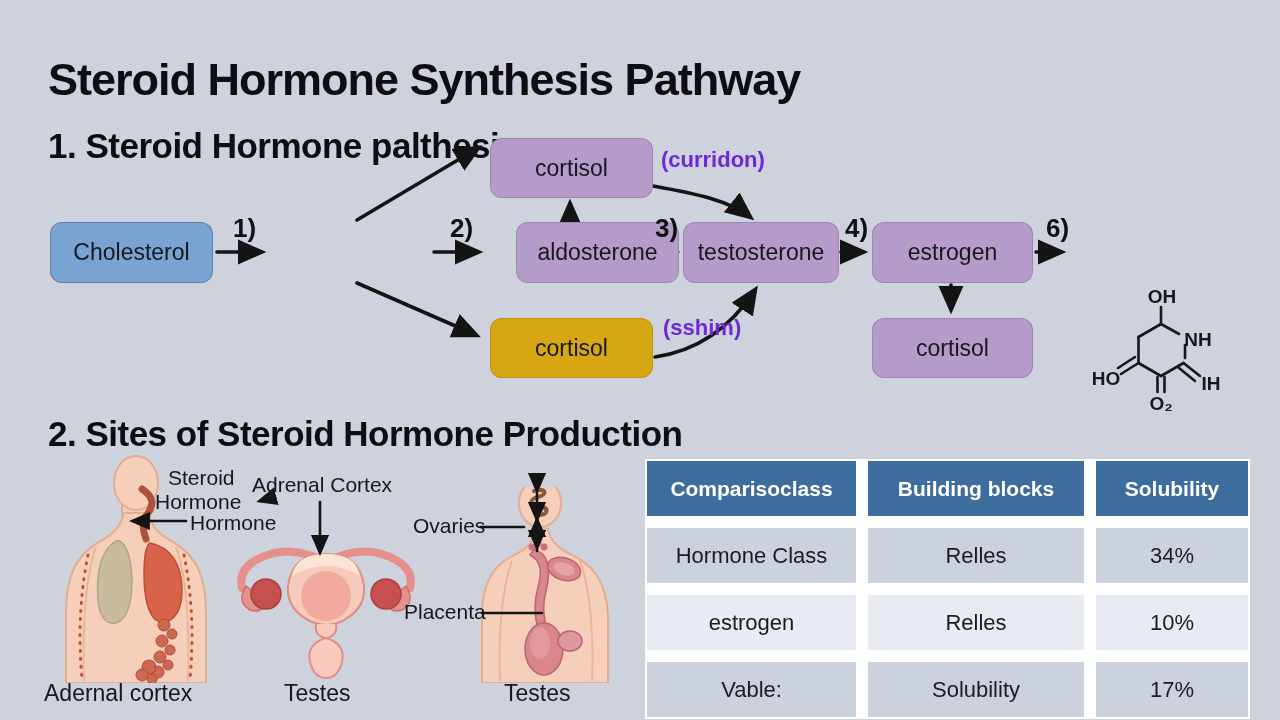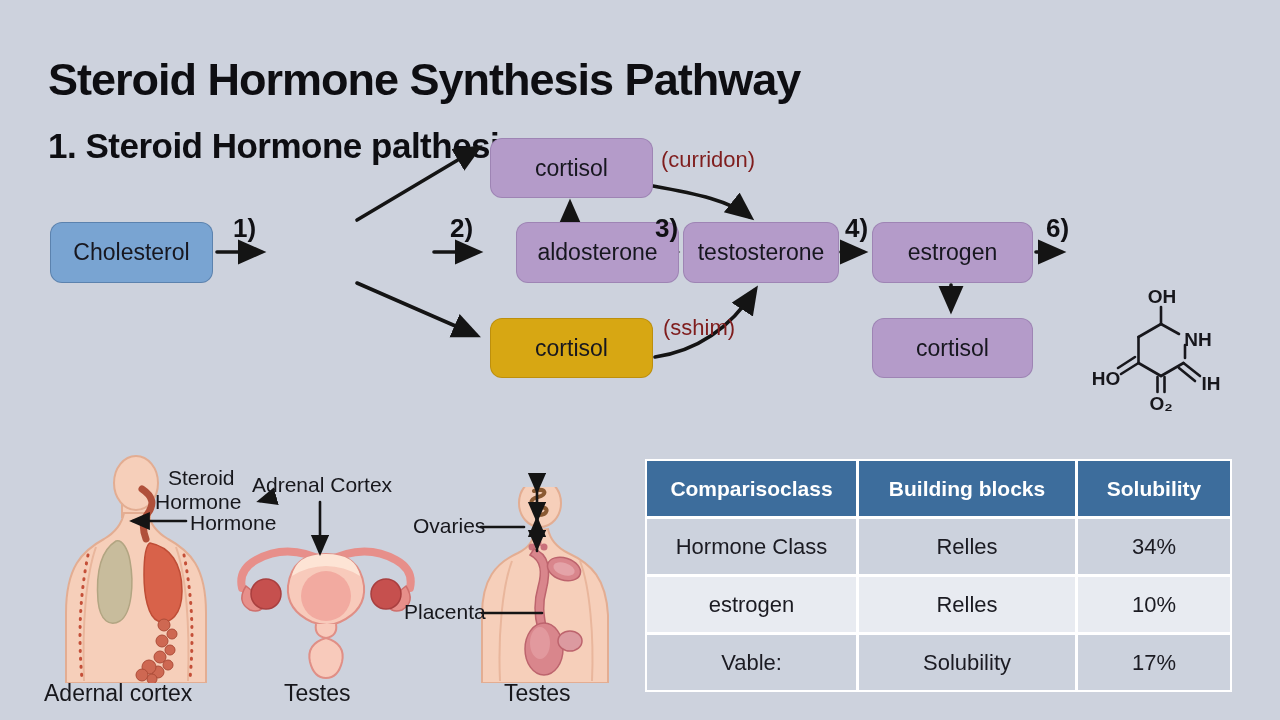--- a/index.html
+++ b/index.html
@@ -7,41 +7,42 @@
          font-family:"Liberation Sans",sans-serif;color:#121218;}
   .abs{position:absolute;}
   .title{left:48px;top:54px;font-size:45px;font-weight:700;letter-spacing:-1px;color:#0e0e12;text-align:right;}
   .h2{font-size:35px;font-weight:700;letter-spacing:-0.5px;color:#0e0e12;}
   .box{position:absolute;display:flex;align-items:center;justify-content:center;
        border-radius:12px;font-size:23px;color:#17171f;z-index:3;}
   .box.blue{background:#79a4d2;border:1px solid rgba(38,70,110,0.35);}
   .box.purple{background:#b49bc9;border:1px solid rgba(92,62,120,0.25);}
   .box.yellow{background:#d7a713;border:1px solid rgba(140,100,0,0.35);}
   .steplabel{position:absolute;font-size:26px;font-weight:700;z-index:3;color:#101014;}
-  .note{position:absolute;font-size:22px;z-index:3;color:#7f1d1d;}
+  .note{position:absolute;font-size:22px;z-index:3;color:#6d28d9;font-weight:bold;}
   .anlabel{position:absolute;font-size:21px;z-index:4;color:#17171c;}
   .caption{position:absolute;font-size:23px;z-index:4;color:#17171c;}
   svg.layer{position:absolute;left:0;top:0;z-index:2;pointer-events:none;}
   .figure{position:absolute;z-index:1;}
   
   .tbl{position:absolute;left:645px;top:459px;z-index:4;background:#ffffff;padding:2px;
-       display:grid;grid-template-columns:209px 216px 152px;grid-auto-rows:55px;gap:3px;}
+       display:grid;grid-template-columns:209px 216px 152px;grid-auto-rows:55px;gap:12px;}
   .tbl .cell{display:flex;align-items:center;justify-content:center;font-size:22px;color:#1b1b22;}
   .tbl .hcell{background:#3d6d9c;color:#ffffff;font-weight:700;font-size:21px;}
   .tbl .r0{background:#ccd2dd;}
   .tbl .r1{background:#e8ebf1;}
   .tbl .r2{background:#ccd2dd;}
 </style>
 </head>
 <body>
 
 <div class="stage">
 
   <div class="abs title">Steroid Hormone Synthesis Pathway</div>
   <div class="abs h2" style="left:48px;top:126px;">1. Steroid Hormone palthesis</div>
+  <div class="abs h2" style="left:48px;top:414px;">2. Sites of Steroid Hormone Production</div>
 
   <svg class="layer" width="1280" height="720" viewBox="0 0 1280 720">
     <defs>
       <marker id="ah" markerWidth="9" markerHeight="8" refX="6.5" refY="3.5" orient="auto">
         <path d="M0,0 L8,3.5 L0,7 z" fill="#141414"></path>
       </marker>
     </defs>
     <g stroke="#141414" stroke-width="3.6" fill="none" stroke-linecap="round">
       <path d="M217,252 L261,252" marker-end="url(#ah)"></path>
       <path d="M434,252 L478,252" marker-end="url(#ah)"></path>

